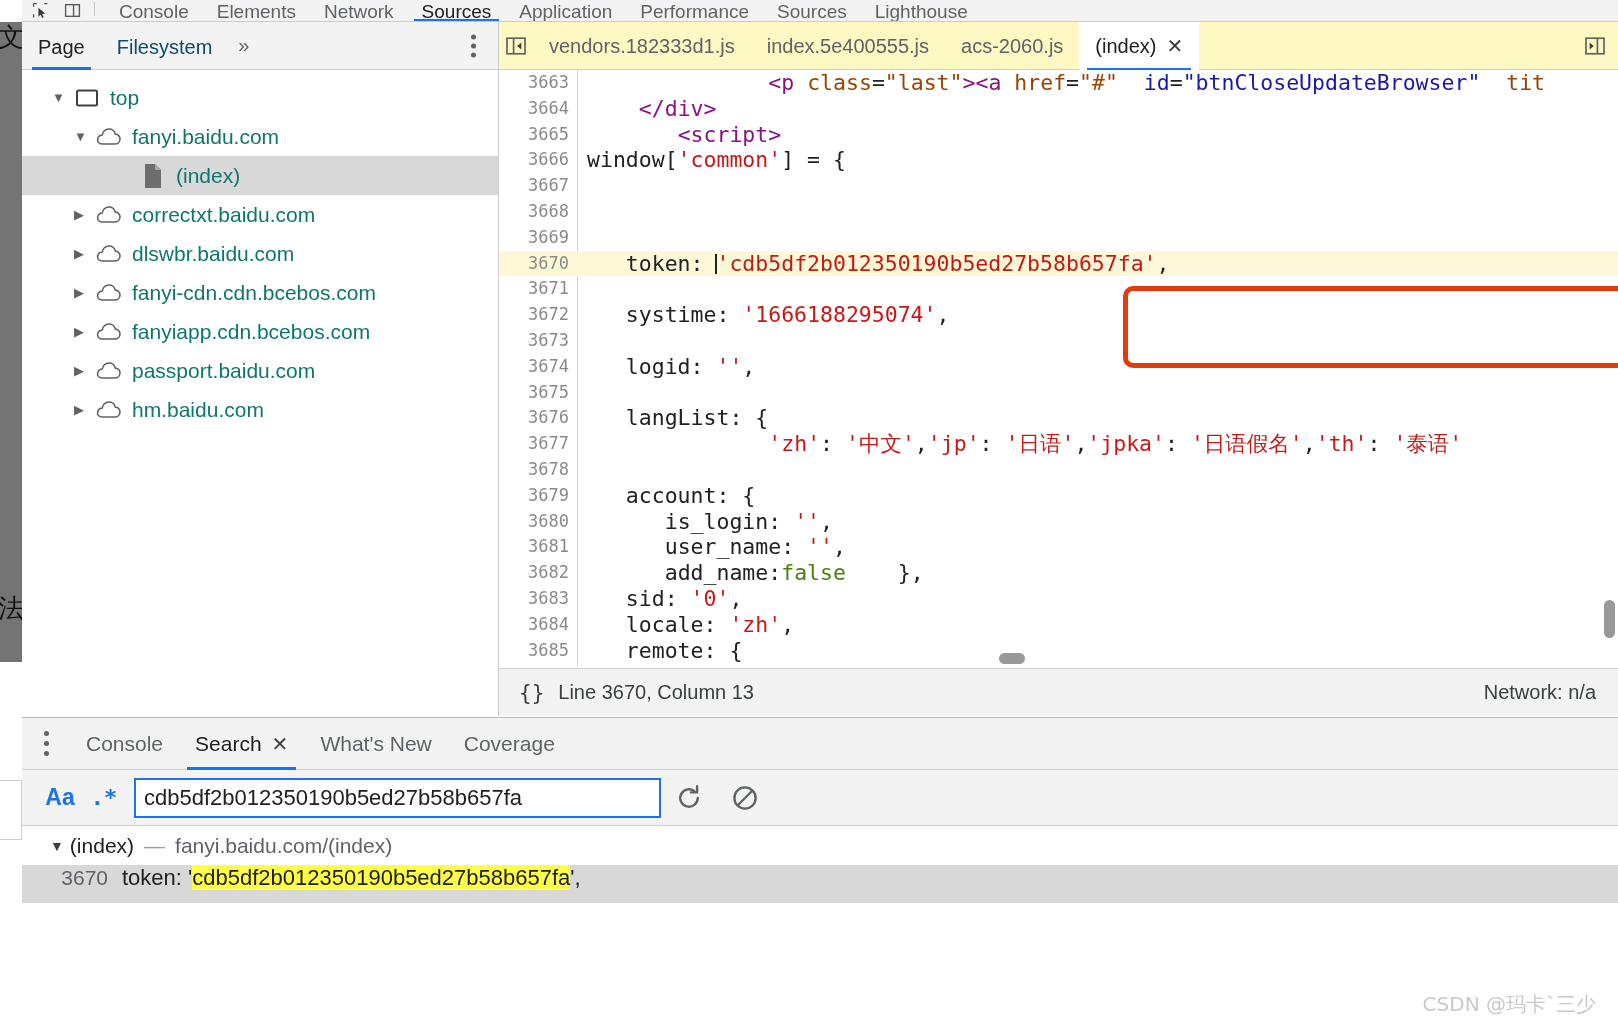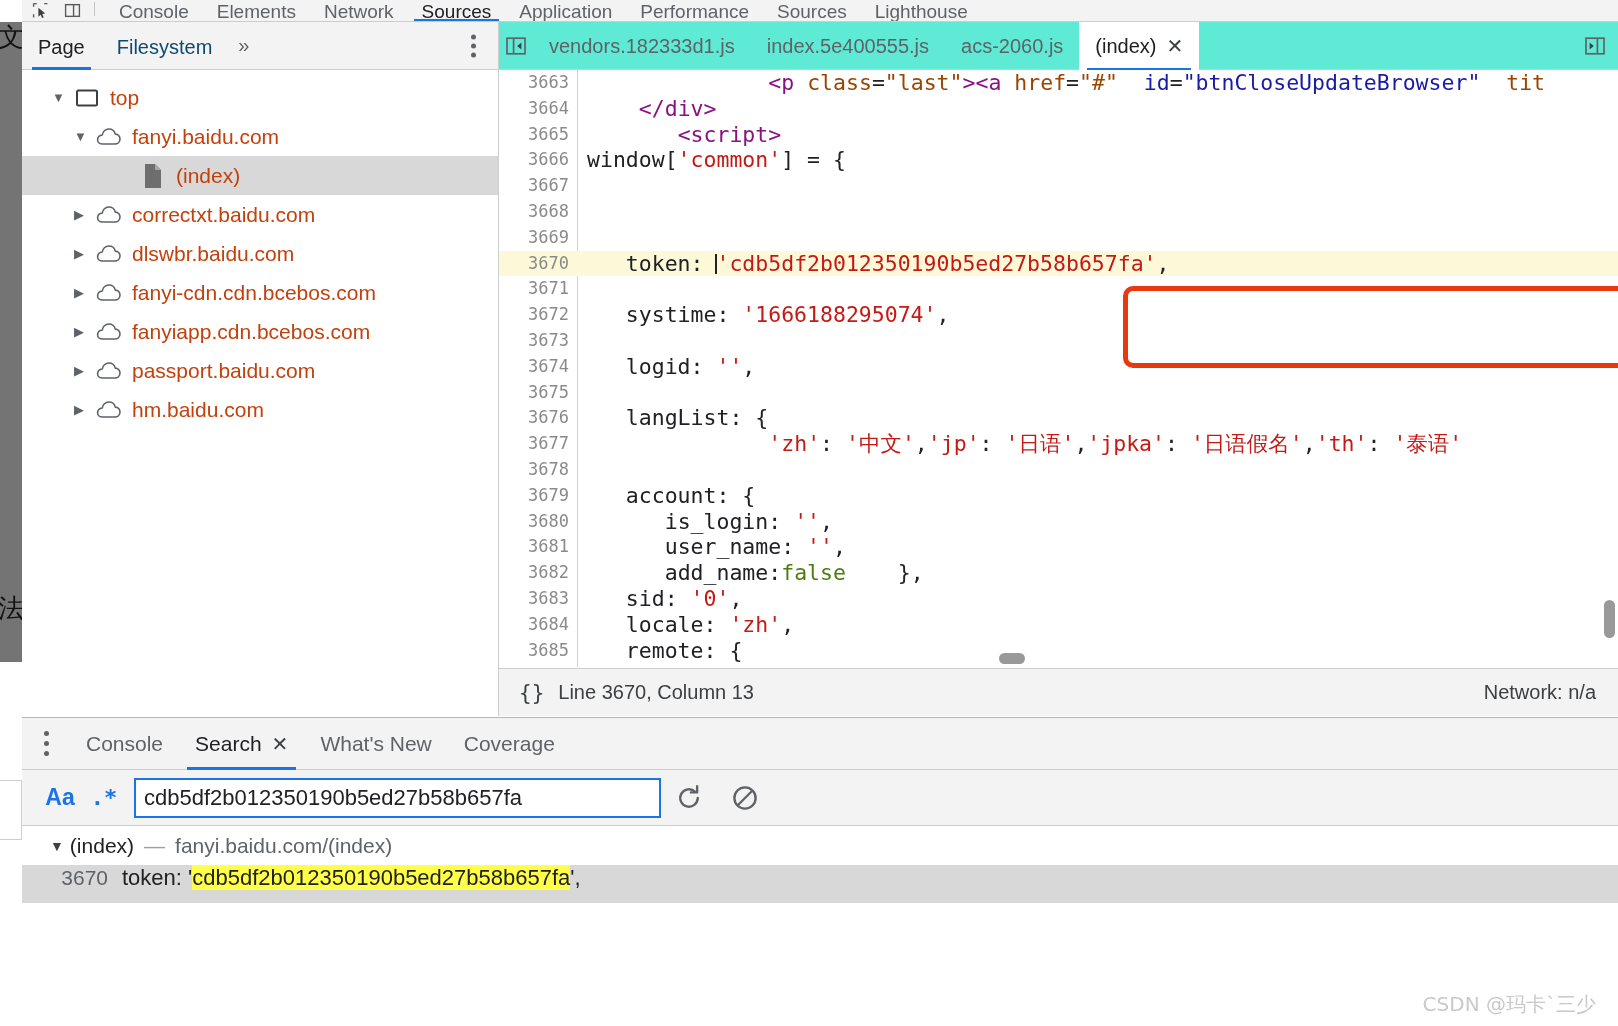--- a/index.html
+++ b/index.html
@@ -51,39 +51,39 @@
   }
   .nav-tab.sel { color: #202124; }
   .nav-tab.sel::after { content: ""; position: absolute; left: 10px; right: 10px; bottom: 0; height: 3px; background: #1a73e8; }
   .nav-more { padding: 0 10px; font-size: 20px; color: #5f6368; }
   .kebab {
     position: absolute; right: 22px; top: 50%; transform: translateY(-50%);
     width: 6px; display: flex; flex-direction: column; gap: 4px; align-items: center;
   }
   .kebab i { width: 5px; height: 5px; border-radius: 50%; background: #5f6368; display: block; }
 
-  .tree { padding: 8px 0 0 0; font-size: 21px; color: #c2410c; }
+  .tree { padding: 8px 0 0 0; font-size: 21px; color: #0f766e; }
   .tree-row {
     display: flex; align-items: center; height: 39px; padding-left: 30px; white-space: nowrap;
   }
   .tree-row.sel { background: #d8d8d8; }
   .tree-row.d1 { padding-left: 30px; }
   .tree-row.d2 { padding-left: 52px; }
   .tree-row.d3 { padding-left: 96px; }
   .tri { width: 20px; color: #5f6368; font-size: 13px; display: inline-block; flex: 0 0 20px; }
   .tri.open::before { content: "\25BC"; }
   .tri.closed::before { content: "\25B6"; }
   .tri.none::before { content: ""; }
   .ic { width: 30px; height: 24px; display: inline-flex; align-items: center; justify-content: center; margin-right: 8px; flex: 0 0 30px; }
   .tree-label { font-family: "Liberation Sans", sans-serif; font-size: 21px; }
 
   
   .editor-pane { position: absolute; left: 499px; top: 22px; right: 0; height: 694px; background: #fff; }
   .ed-tabstrip {
-    height: 48px; background: #5eead4; border-bottom: 1px solid #cdcdcd;
+    height: 48px; background: #fef9c3; border-bottom: 1px solid #cdcdcd;
     display: flex; align-items: center; position: relative;
   }
   .ed-scrollbtn { width: 34px; height: 48px; display: flex; align-items: center; justify-content: center; color: #5f6368; }
   .ed-tab {
     position: relative; padding: 0 16px; height: 48px; line-height: 50px;
     font-size: 20px; color: #5f6368; white-space: nowrap; display: flex; align-items: center; gap: 10px;
   }
   .ed-tab.sel { color: #202124; background: #fff; }
   .ed-tab.sel::after { content: ""; position: absolute; left: 8px; right: 8px; bottom: -1px; height: 3px; background: #1a73e8; }
   .ed-close { font-size: 20px; color: #3c4043; }

